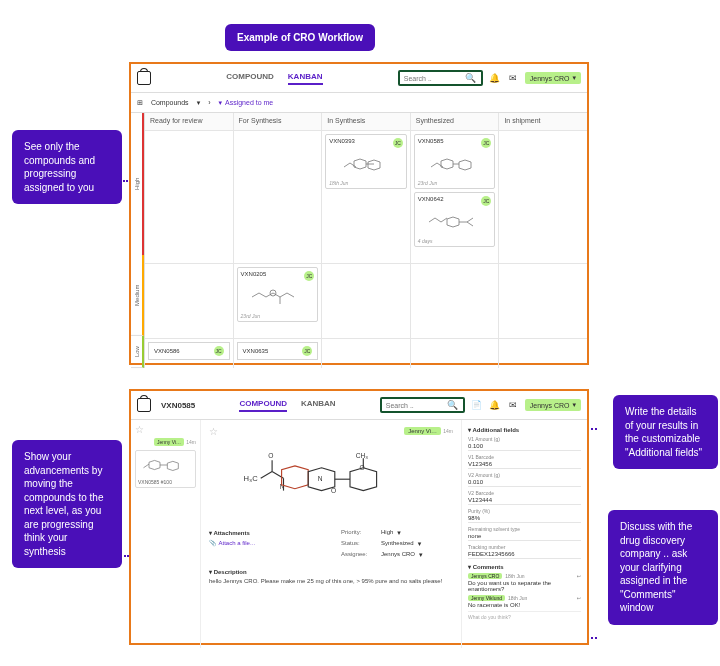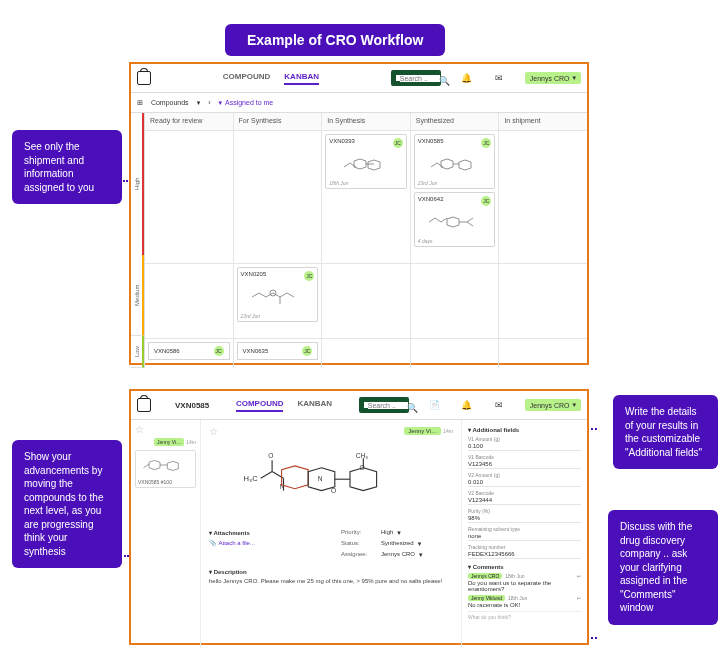--- a/index.html
+++ b/index.html
@@ -1,39 +1,39 @@
 <!DOCTYPE html>
 <html><head>
 <meta charset="utf-8">
 <style>
 *{box-sizing:border-box;margin:0;padding:0;font-family:-apple-system,BlinkMacSystemFont,"Segoe UI",Arial,sans-serif}
 body{background:#fff;width:720px;height:666px;position:relative;font-size:8px;color:#333}
-.title-banner{position:absolute;left:225px;top:24px;background:#4a0fb8;color:#fff;padding:8px 22px;border-radius:6px;font-size:14px;font-weight:600}
+.title-banner{position:absolute;left:225px;top:24px;background:#4a0fb8;color:#fff;padding:8px 12px;border-radius:6px;font-size:10px;font-weight:600}
 .callout{position:absolute;background:#4a0fb8;color:#fff;padding:10px 12px;border-radius:6px;font-size:10px;line-height:1.35;width:110px}
 .callout.c1{left:12px;top:130px}
 .callout.c2{right:2px;top:395px;width:105px}
 .callout.c3{left:12px;top:440px;width:110px}
 .callout.c4{right:2px;top:510px;width:110px}
 .dot{position:absolute;width:10px;height:10px;background:#4a0fb8;border-radius:50%}
 .dot.d1{left:220px;top:175px}
 .dot.d2{left:175px;top:550px}
 .dot.d3{left:385px;top:557px}
 .dot.d4{left:373px;top:424px}
 .dot.d5{left:458px;top:633px}
 .dline{position:absolute;border-top:2px dotted #4a0fb8}
 .dline.v{border-top:none;border-left:2px dotted #4a0fb8}
 .panel{position:absolute;border:2px solid #e8791a;background:#fff}
 .panel.p1{left:129px;top:62px;width:460px;height:303px}
 .panel.p2{left:129px;top:389px;width:460px;height:256px}
-.topbar{display:flex;align-items:center;height:26px;border-bottom:1px solid #ddd;padding:14px 6px;gap:20px}
+.topbar{display:flex;align-items:center;height:26px;border-bottom:1px solid #ddd;padding:14px 6px;gap:6px}
 .logo-ic{width:14px;height:14px;border:1.5px solid #222;border-radius:2px;position:relative}
 .logo-ic::before{content:"";position:absolute;width:6px;height:3px;border:1.5px solid #222;border-bottom:none;border-radius:4px 4px 0 0;left:2px;top:-4px}
 .tabs-c{flex:1;display:flex;justify-content:center;gap:14px;font-size:8px;font-weight:600;color:#666}
 .tab.on{color:#5a1fc8;border-bottom:2px solid #5a1fc8;padding-bottom:2px}
-.search{display:flex;align-items:flex-start;border:5px solid #14532d;border-radius:2px;height:16px;padding:0 4px;width:50px}
+.search{display:flex;align-items:center;border:2px solid #14532d;border-radius:2px;height:16px;padding:0 4px;width:85px}
 .search input{border:none;outline:none;font-size:7px;flex:1;width:40px}
 .iconbtn{width:12px;height:12px;display:flex;align-items:center;justify-content:center;color:#333;font-size:9px}
 .userchip{background:#b8f08a;padding:2px 5px;border-radius:2px;font-size:7px;display:flex;align-items:center;gap:3px}
 .sub{display:flex;align-items:center;height:20px;border-bottom:1px solid #ddd;padding:0 6px;gap:8px;font-size:7px;color:#333}
 .filter{color:#5a1fc8;display:flex;align-items:center;gap:3px}
 .board{display:flex;height:255px}
 .prio{width:14px;border-right:1px solid #ddd;display:flex;flex-direction:column}
 .prio div{flex:1;writing-mode:vertical-rl;transform:rotate(180deg);font-size:6px;text-align:center;color:#666;border-top:1px solid #ddd;display:flex;align-items:center;justify-content:center}
 .prio .hi{border-left:2px solid #d33;border-top:none;flex:1.6}
 .prio .me{border-left:2px solid #fa0;flex:0.9}
@@ -82,21 +82,21 @@
 .cmt .who .n{background:#b8f08a;padding:0 3px;border-radius:2px;color:#222}
 .cmt .t{font-size:6px;margin-top:1px}
 .cmtin{font-size:5px;color:#aaa;border-top:1px solid #eee;padding-top:2px;margin-top:2px}
 .chev:after{content:"▾";font-size:7px}
 </style>
 </head>
 <body>
 
 <div class="title-banner">Example of CRO Workflow</div>
 
-<div class="callout c1">See only the shipment and information assigned to you</div>
+<div class="callout c1">See only the compounds and progressing assigned to you</div>
 <div class="callout c2">Write the details of your results in the customizable "Additional fields"</div>
 <div class="callout c3">Show your advancements by moving the compounds to the next level, as you are progressing think your synthesis</div>
 <div class="callout c4">Discuss with the drug discovery company .. ask your clarifying assigned in the "Comments" window</div>
 
 <div class="dot d1"></div>
 <div class="dot d2"></div>
 <div class="dot d3"></div>
 <div class="dot d4"></div>
 <div class="dot d5"></div>
 <div class="dline" style="left:123px;top:180px;width:97px"></div>

